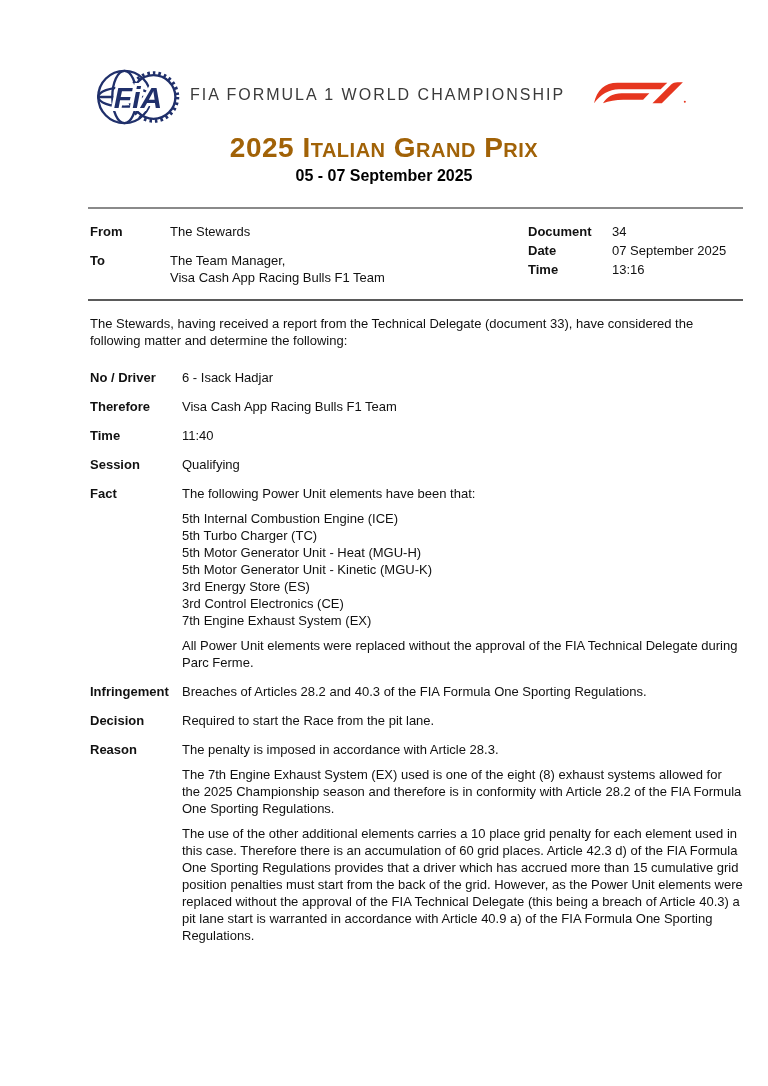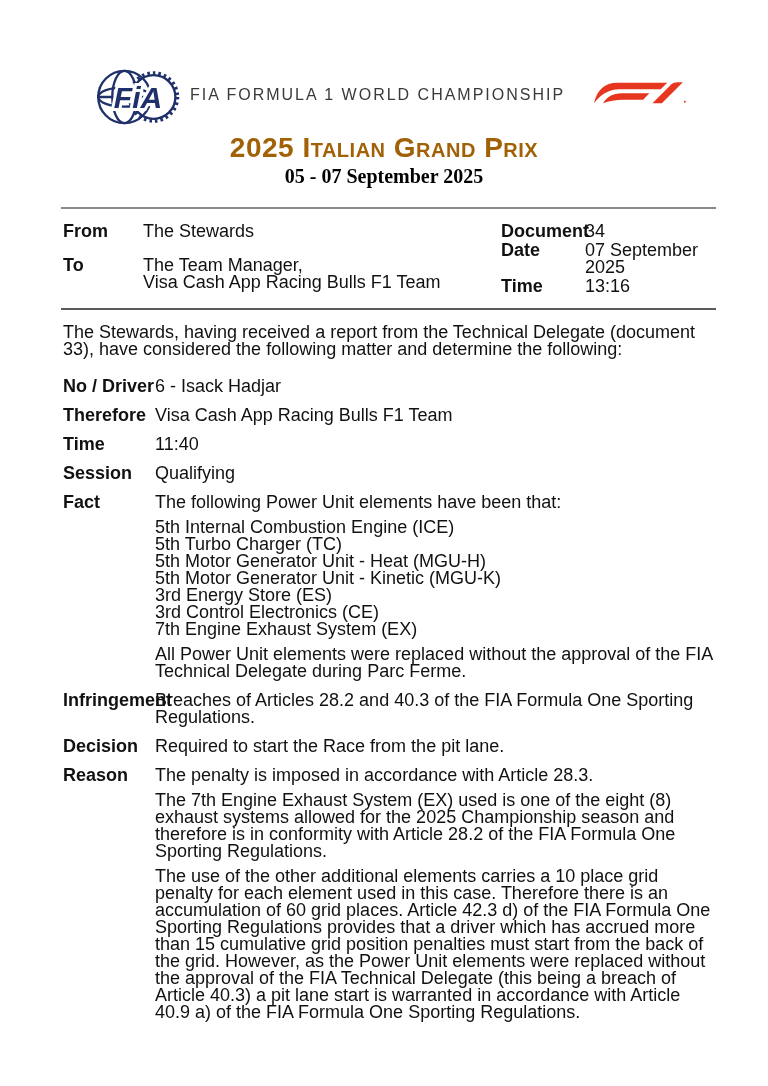--- a/index.html
+++ b/index.html
@@ -20,24 +20,24 @@
     color: #3a3a3a; font-weight: 400; white-space: nowrap;
   }
   .f1-logo { position: absolute; left: 594px; top: 76px; width: 92px; height: 32px; }
 
   
   .title-block { text-align: center; margin-bottom: 21px; }
   .event-title {
     font-size: 28px; font-weight: bold; font-variant: small-caps;
     letter-spacing: 0.5px; line-height: 36px; color: #a16207;
   }
-  .event-dates { font-size: 20px; font-weight: bold; line-height: 20px; color: #000; font-family: Liberation Serif, serif; }
+  .event-dates { font-size: 16px; font-weight: bold; line-height: 20px; color: #000; }
 
   
-  .content { width: 655px; margin-left: 61px; font-size: 18px; line-height: 17px; }
+  .content { width: 655px; margin-left: 88px; font-size: 13px; line-height: 17px; }
   .meta {
     display: flex;
     border-top: 2px solid #8a8a8a; border-bottom: 2px solid #5a5a5a;
     padding: 14px 0 13px 2px;
   }
   .meta-left { display: grid; grid-template-columns: 80px 1fr; row-gap: 12px; width: 438px; }
   .meta-right { display: grid; grid-template-columns: 84px 1fr; row-gap: 2px; flex: 1; align-content: start; }
   .meta-label { font-weight: bold; }
 
   

